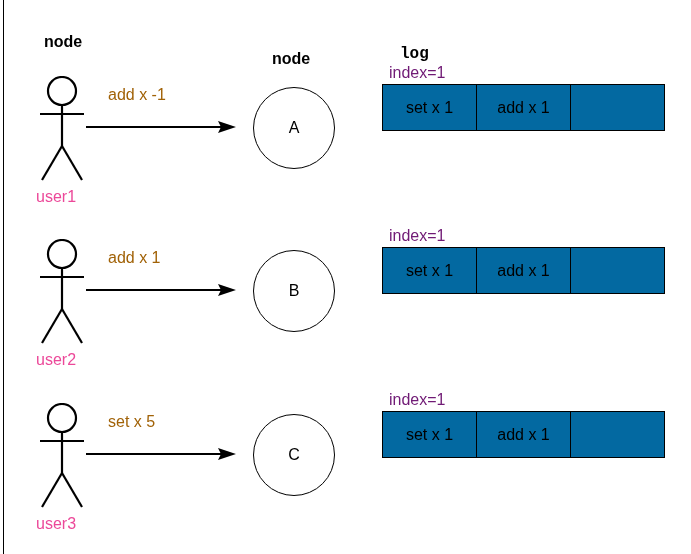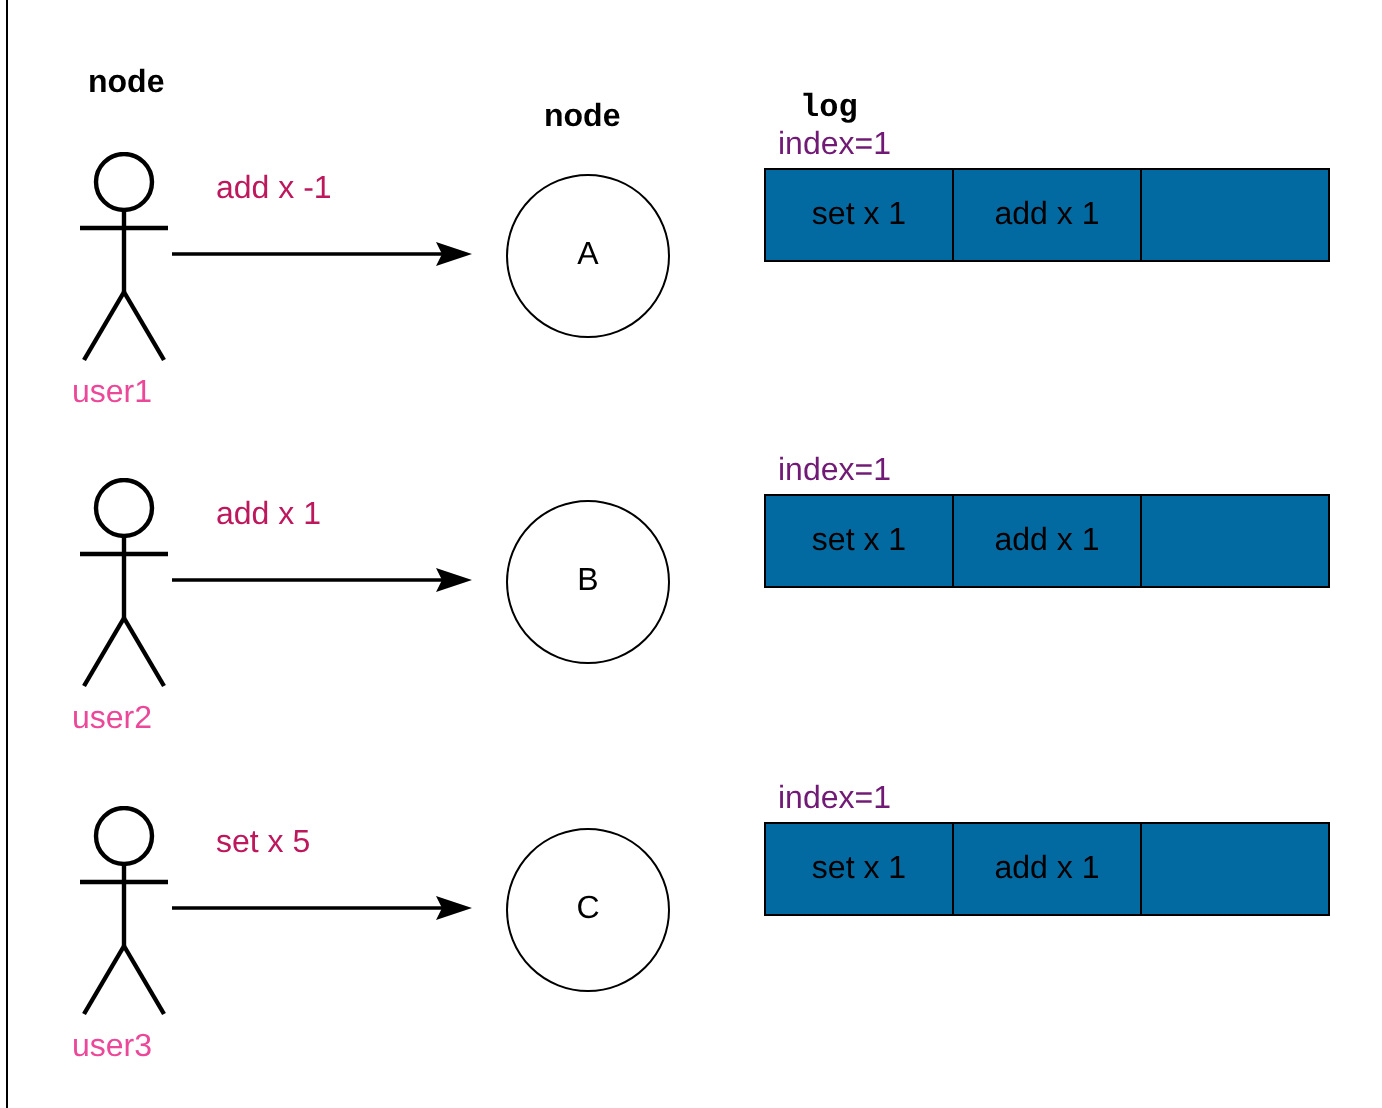--- a/index.html
+++ b/index.html
@@ -51,21 +51,21 @@
   }
 
   
   .arrow { position: absolute; left: 84px; top: 36px; width: 156px; height: 24px; }
   .arrow svg { display: block; }
   .arrow-label {
     position: absolute;
     left: 108px;
     top: 10px;
     font-size: 16px;
-    color: #be185d;
+    color: #a16207;
     white-space: nowrap;
     line-height: 18px;
   }
 
   
   .node-circle {
     position: absolute;
     left: 253px;
     top: 11px;
     width: 82px;

